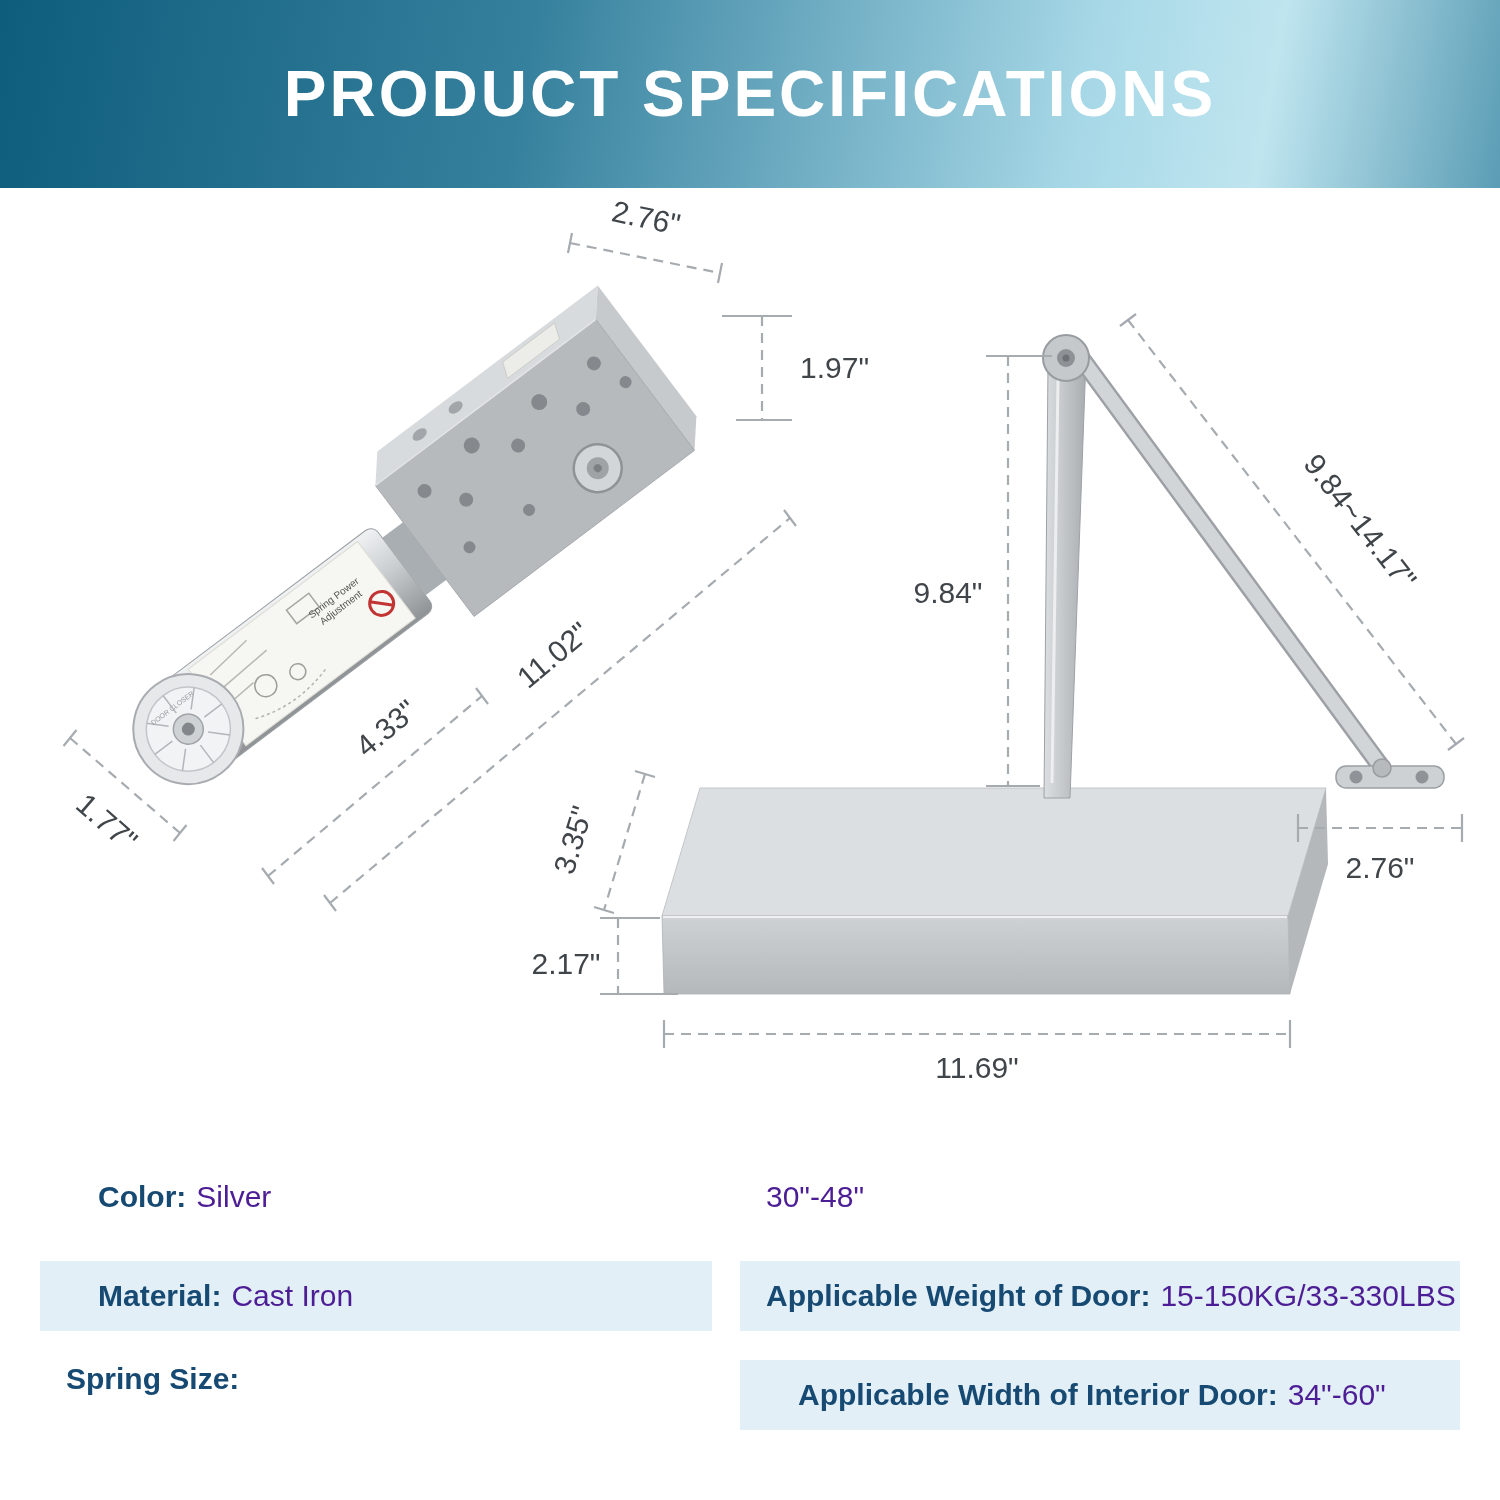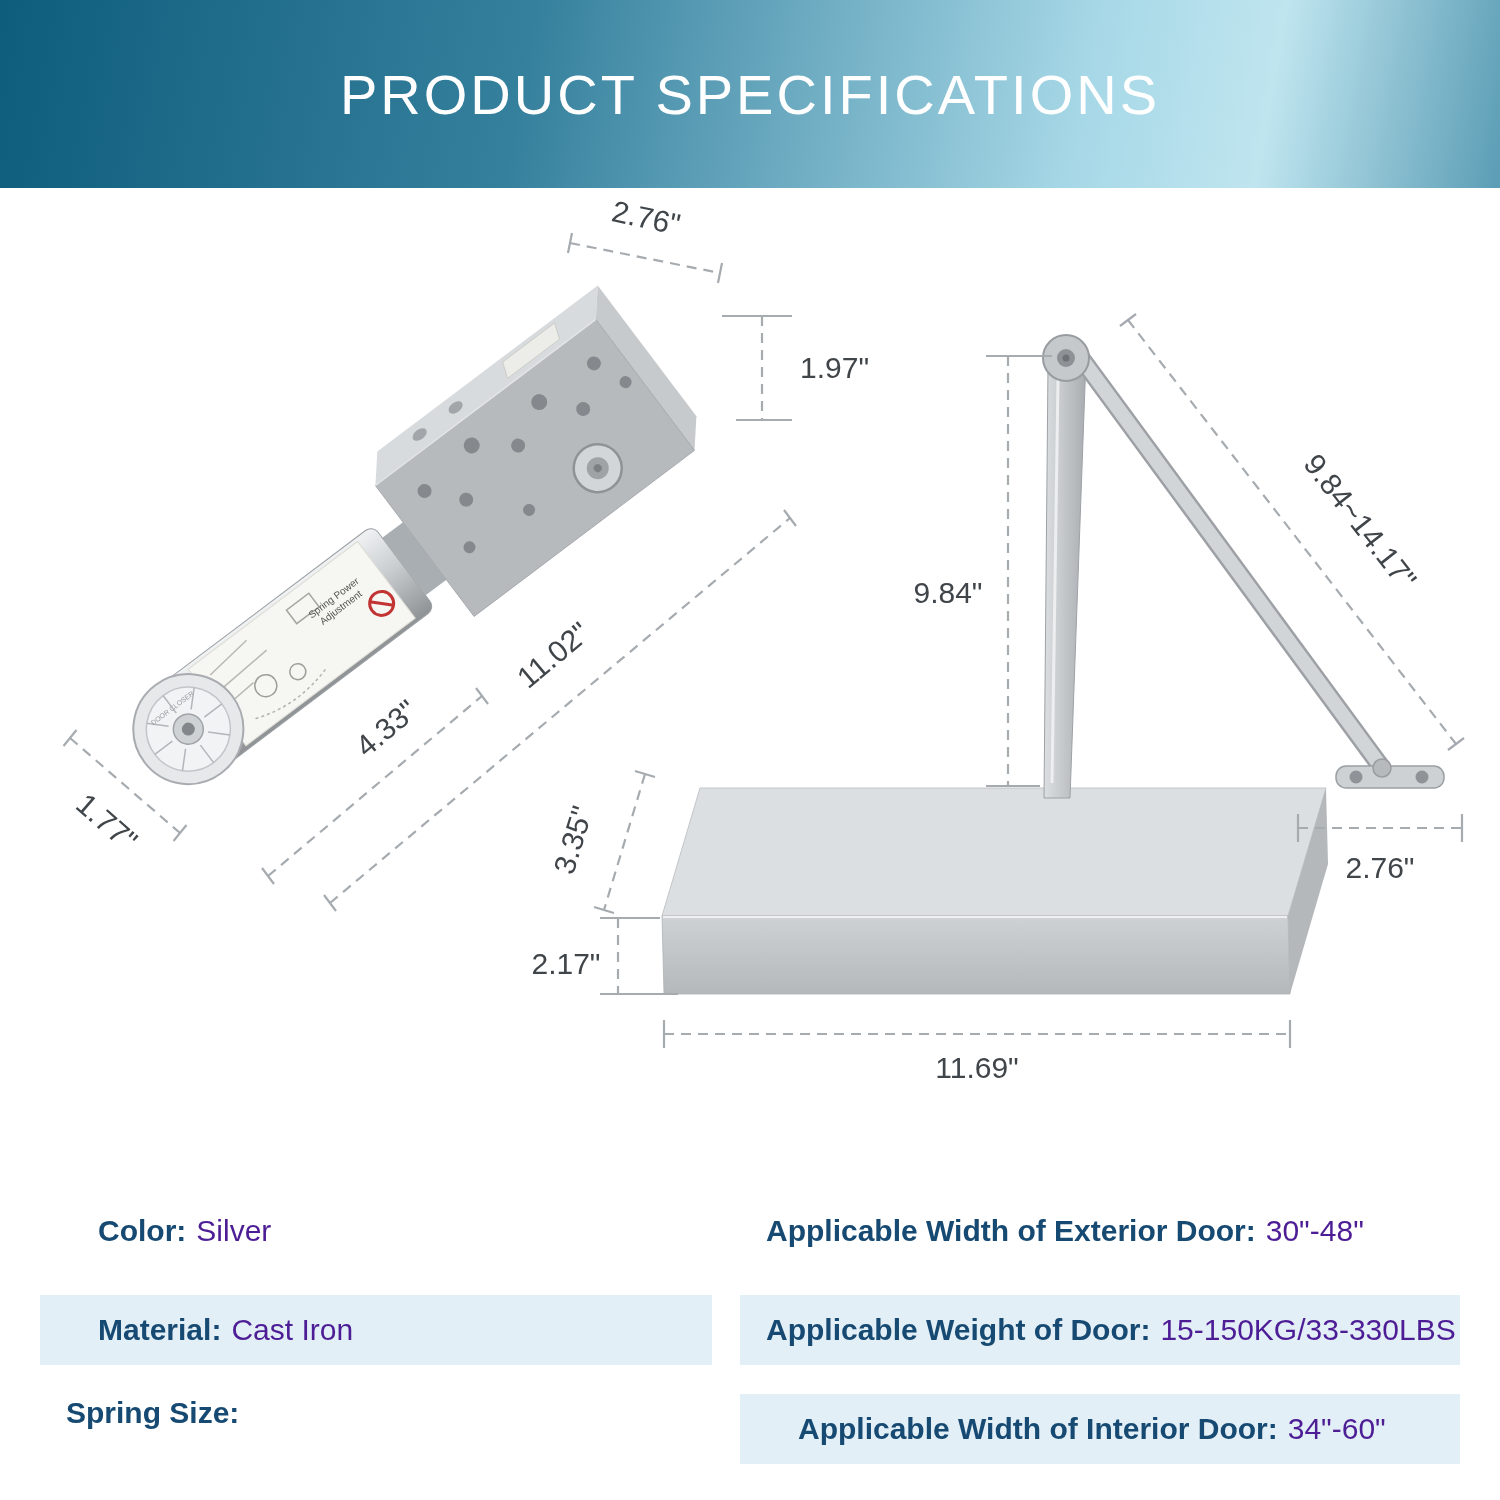--- a/index.html
+++ b/index.html
@@ -7,31 +7,31 @@
     position:relative; width:1500px; height:1500px; background:#ffffff;
     font-family:"Liberation Sans", sans-serif; overflow:hidden;
   }
   
   .banner {
     position:absolute; top:0; left:0; width:1500px; height:188px;
     background:linear-gradient(100deg,#0e5d7c 0%,#35809d 35%,#a7d8e7 72%,#bfe5ef 84%,#5b9db5 100%);
     display:flex; align-items:center; justify-content:center;
   }
   .banner h1 {
-    margin:0; color:#ffffff; font-size:56px; font-weight:400; letter-spacing:3px;text-align:center;
+    margin:0; color:#ffffff; font-size:64px; font-weight:700; letter-spacing:3px;text-align:center;
   }
   
   .figures { position:absolute; top:188px; left:0; width:1500px; height:967px; }
   .dimline { stroke:#a6abb0; stroke-width:2.2; fill:none; stroke-dasharray:10 7; }
   .tick    { stroke:#a6abb0; stroke-width:2.2; fill:none; }
   .dimtext { font:30px "Liberation Sans", sans-serif; fill:#40454a; }
   .tinytext{ fill:#55564f; }
   
   .specs {
-    position:absolute; top:1188px; left:0; width:1500px; box-sizing:border-box;
+    position:absolute; top:1154px; left:0; width:1500px; box-sizing:border-box;
     padding:8px 40px 0 40px;
     display:grid; grid-template-columns:672px 720px; column-gap:28px; row-gap:13px;
   }
   .spec-row {
     height:70px; display:flex; align-items:center; box-sizing:border-box;
     font-size:30px; white-space:nowrap; background:transparent;
   }
   .spec-row.left  { padding-left:58px; }
   .spec-row.right { padding-left:26px; }
   .spec-row.hl { background:#e3eff6;margin-top:16px; }
@@ -215,21 +215,20 @@
     </svg>
   </div>
 
   <div class="specs">
 
     <div class="spec-row left">
       <span class="lbl">Color:</span>
       <span class="val">Silver</span>
     </div>
     <div class="spec-row right">
-      <span class="lbl">Applicable Width of Exterior Door:</span>
       <span class="val">30"-48"</span>
     </div>
 
     <div class="spec-row left hl">
       <span class="lbl">Material:</span>
       <span class="val">Cast Iron</span>
     </div>
     <div class="spec-row right hl">
       <span class="lbl">Applicable Weight of Door:</span>
       <span class="val">15-150KG/33-330LBS</span>

